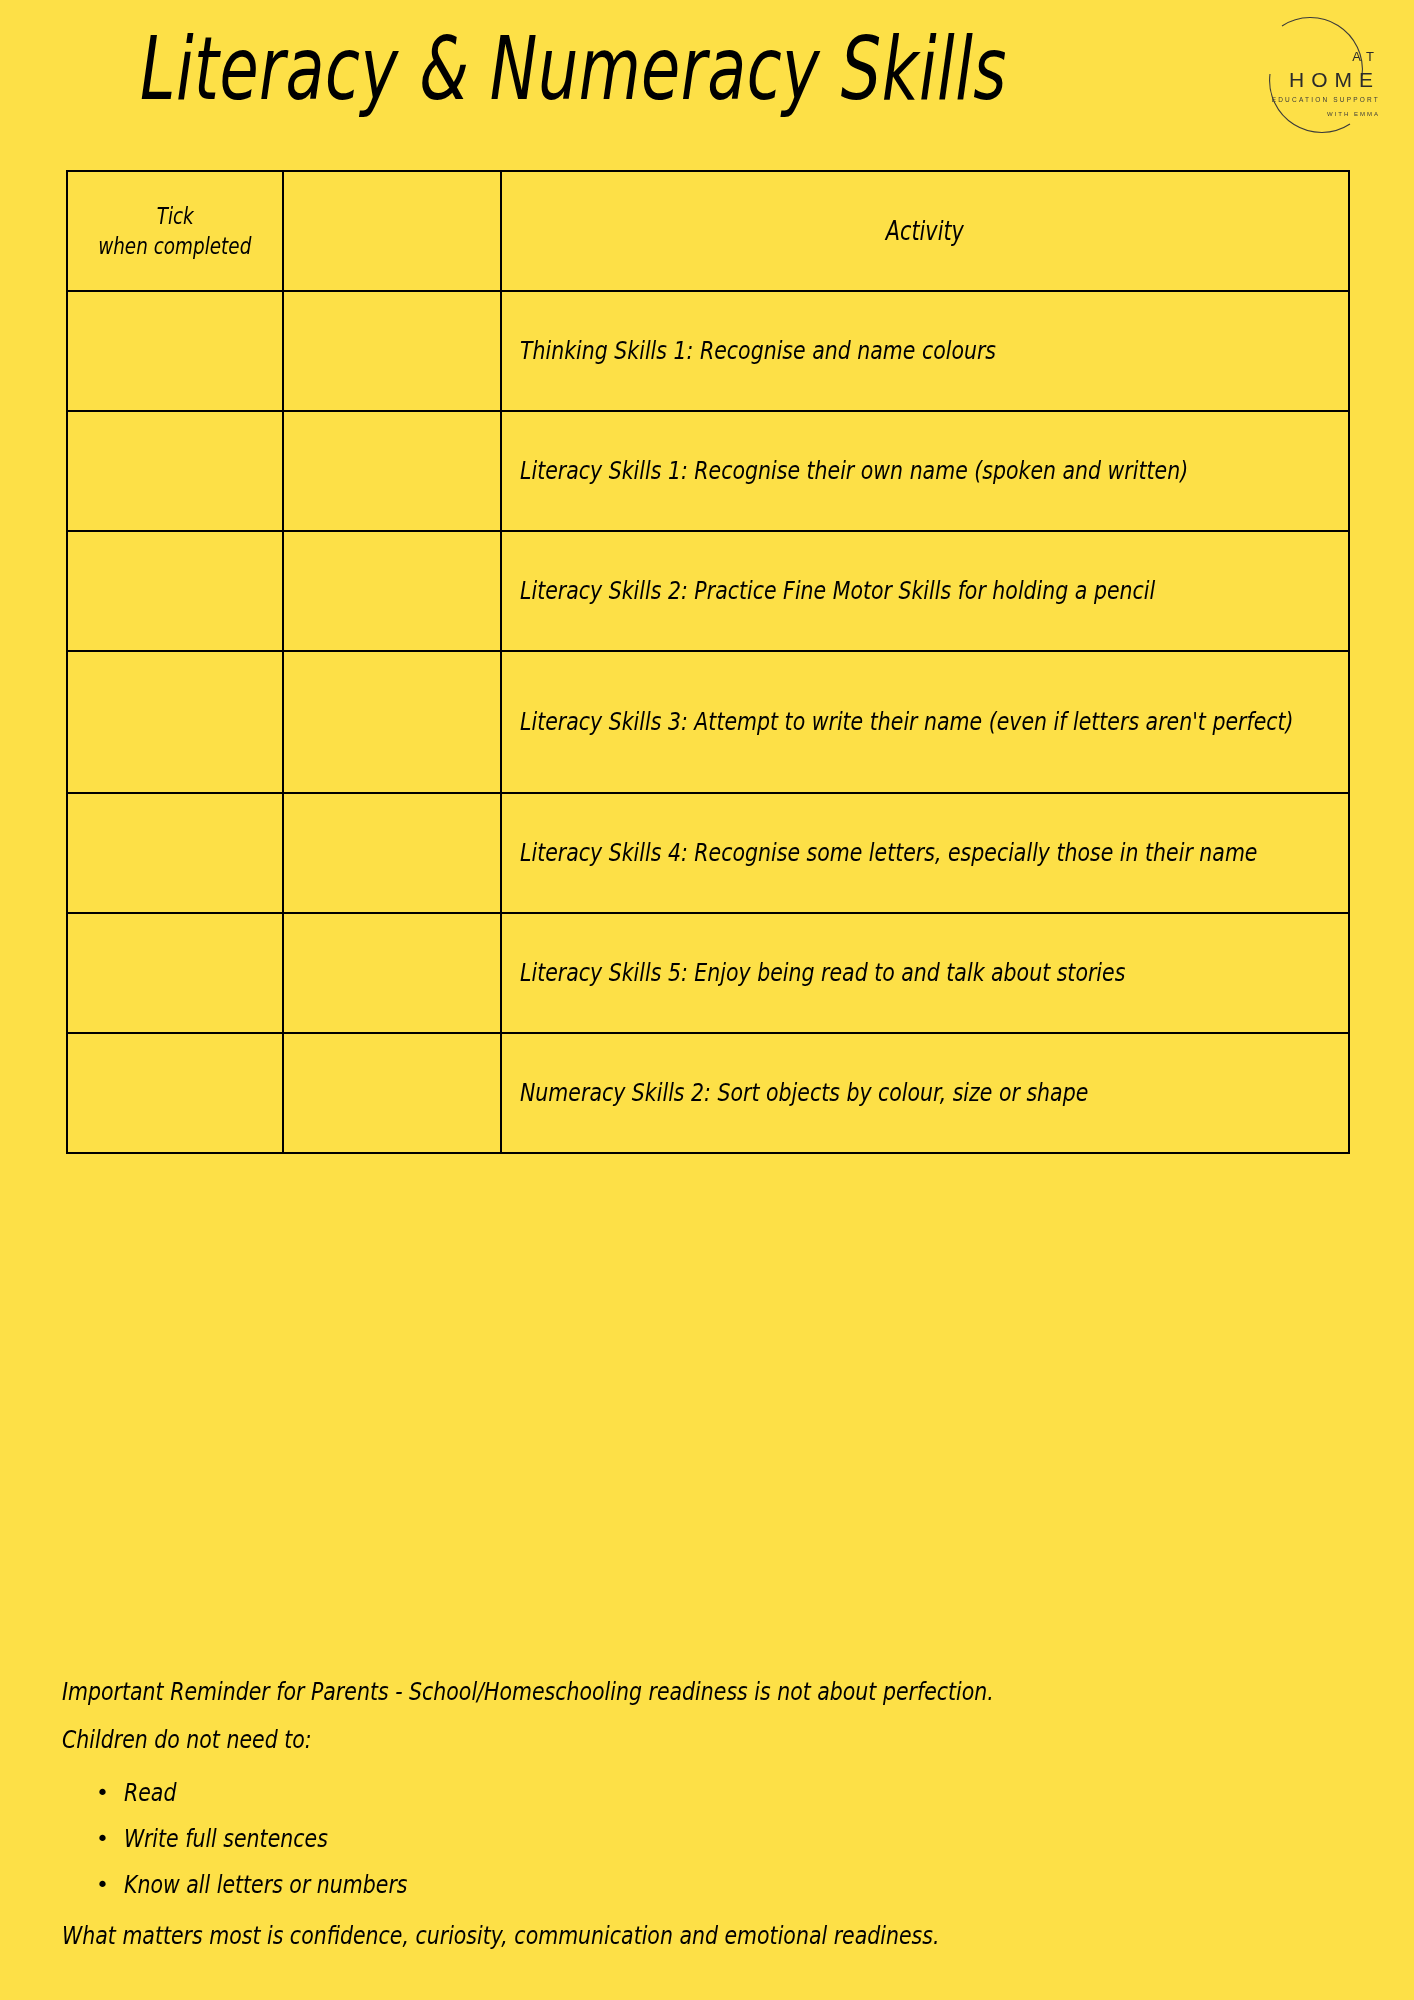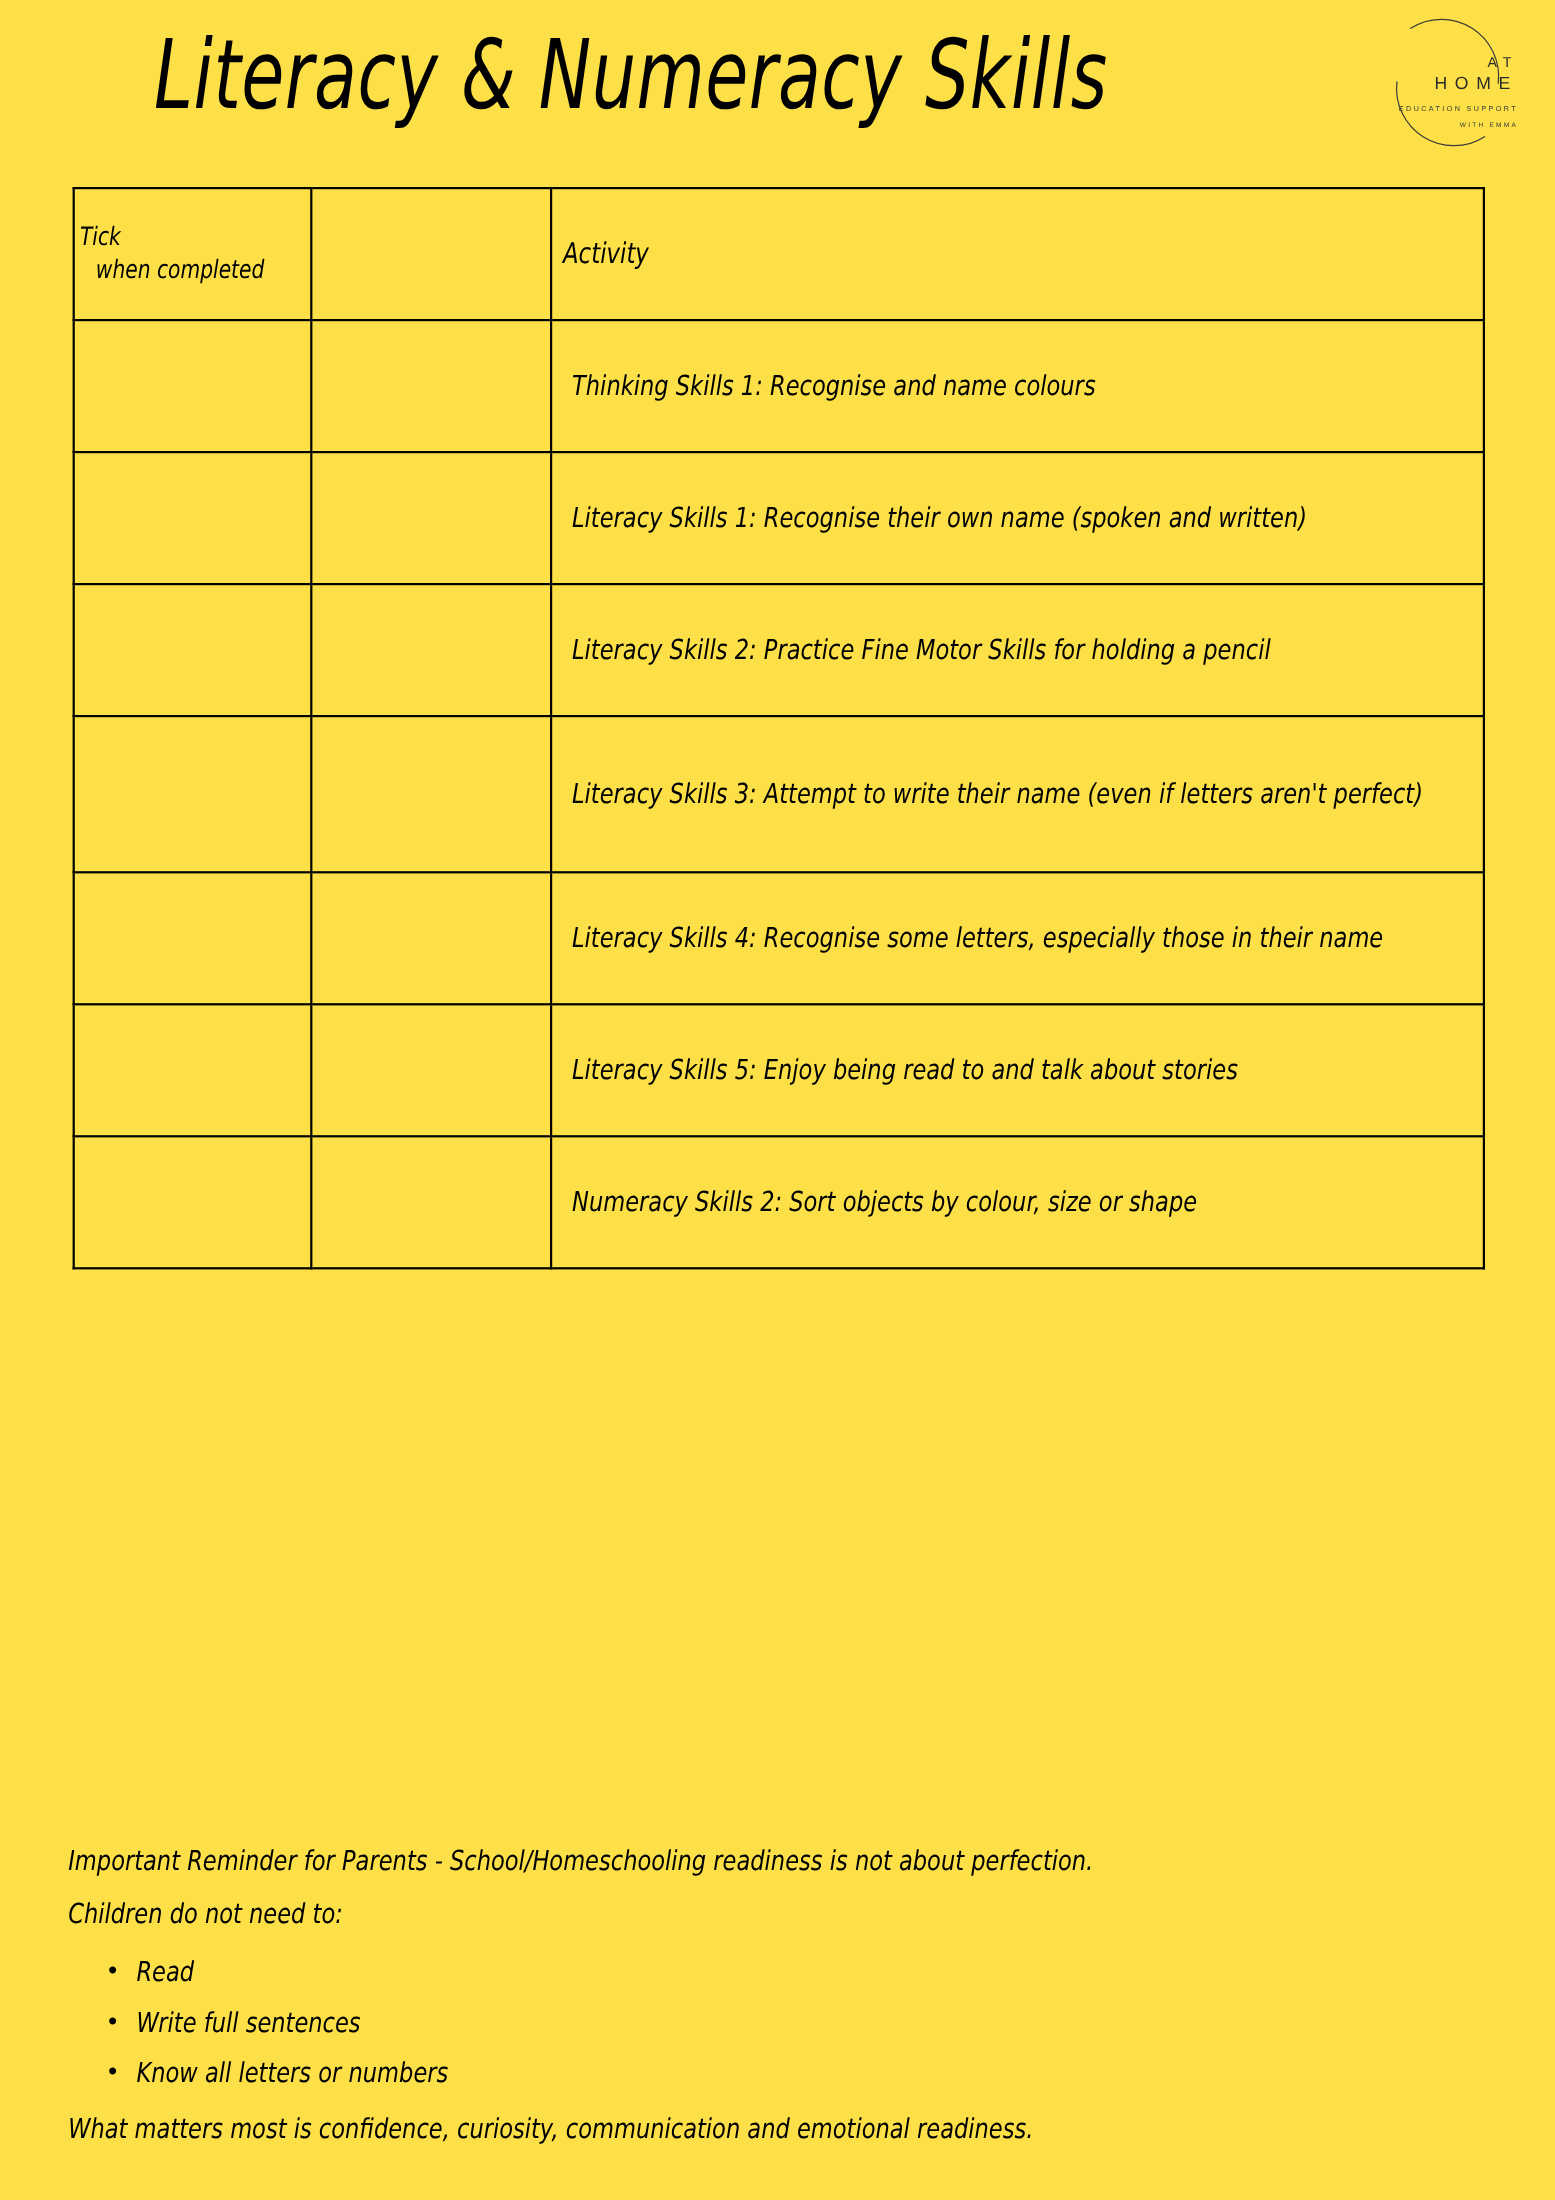--- a/index.html
+++ b/index.html
@@ -64,21 +64,21 @@
     font-size: 13px;
     letter-spacing: 6px;
     text-indent: 6px;
     font-family: "Liberation Sans", sans-serif;
     font-weight: 300;
   }
   .logo-home {
     position: absolute;
     left: 0; top: 54px;
     width: 128px;
-    font-size: 16px;
+    font-size: 21px;
     letter-spacing: 7px;
     text-indent: 7px;
     font-family: "Liberation Sans", sans-serif;
     font-weight: 300;
   }
   .logo-sub {
     position: absolute;
     left: 0; top: 82px;
     width: 128px;
     font-size: 6.5px;
@@ -113,21 +113,21 @@
     padding: 0;
     vertical-align: middle;
     font-weight: normal;
   }
   .col-tick   { width: 216px; }
   .col-blank  { width: 218px; }
   .col-act    { width: 848px; }
 
   .hdr-cell {
     height: 118px;
-    text-align: left;
+    text-align: center;
   }
   .hand {
     font-family: "DejaVu Sans", sans-serif;
     font-style: italic;
     color: #000000;
     transform: scaleX(0.80);
     display: inline-block;
     transform-origin: center;
     white-space: nowrap;
   }

